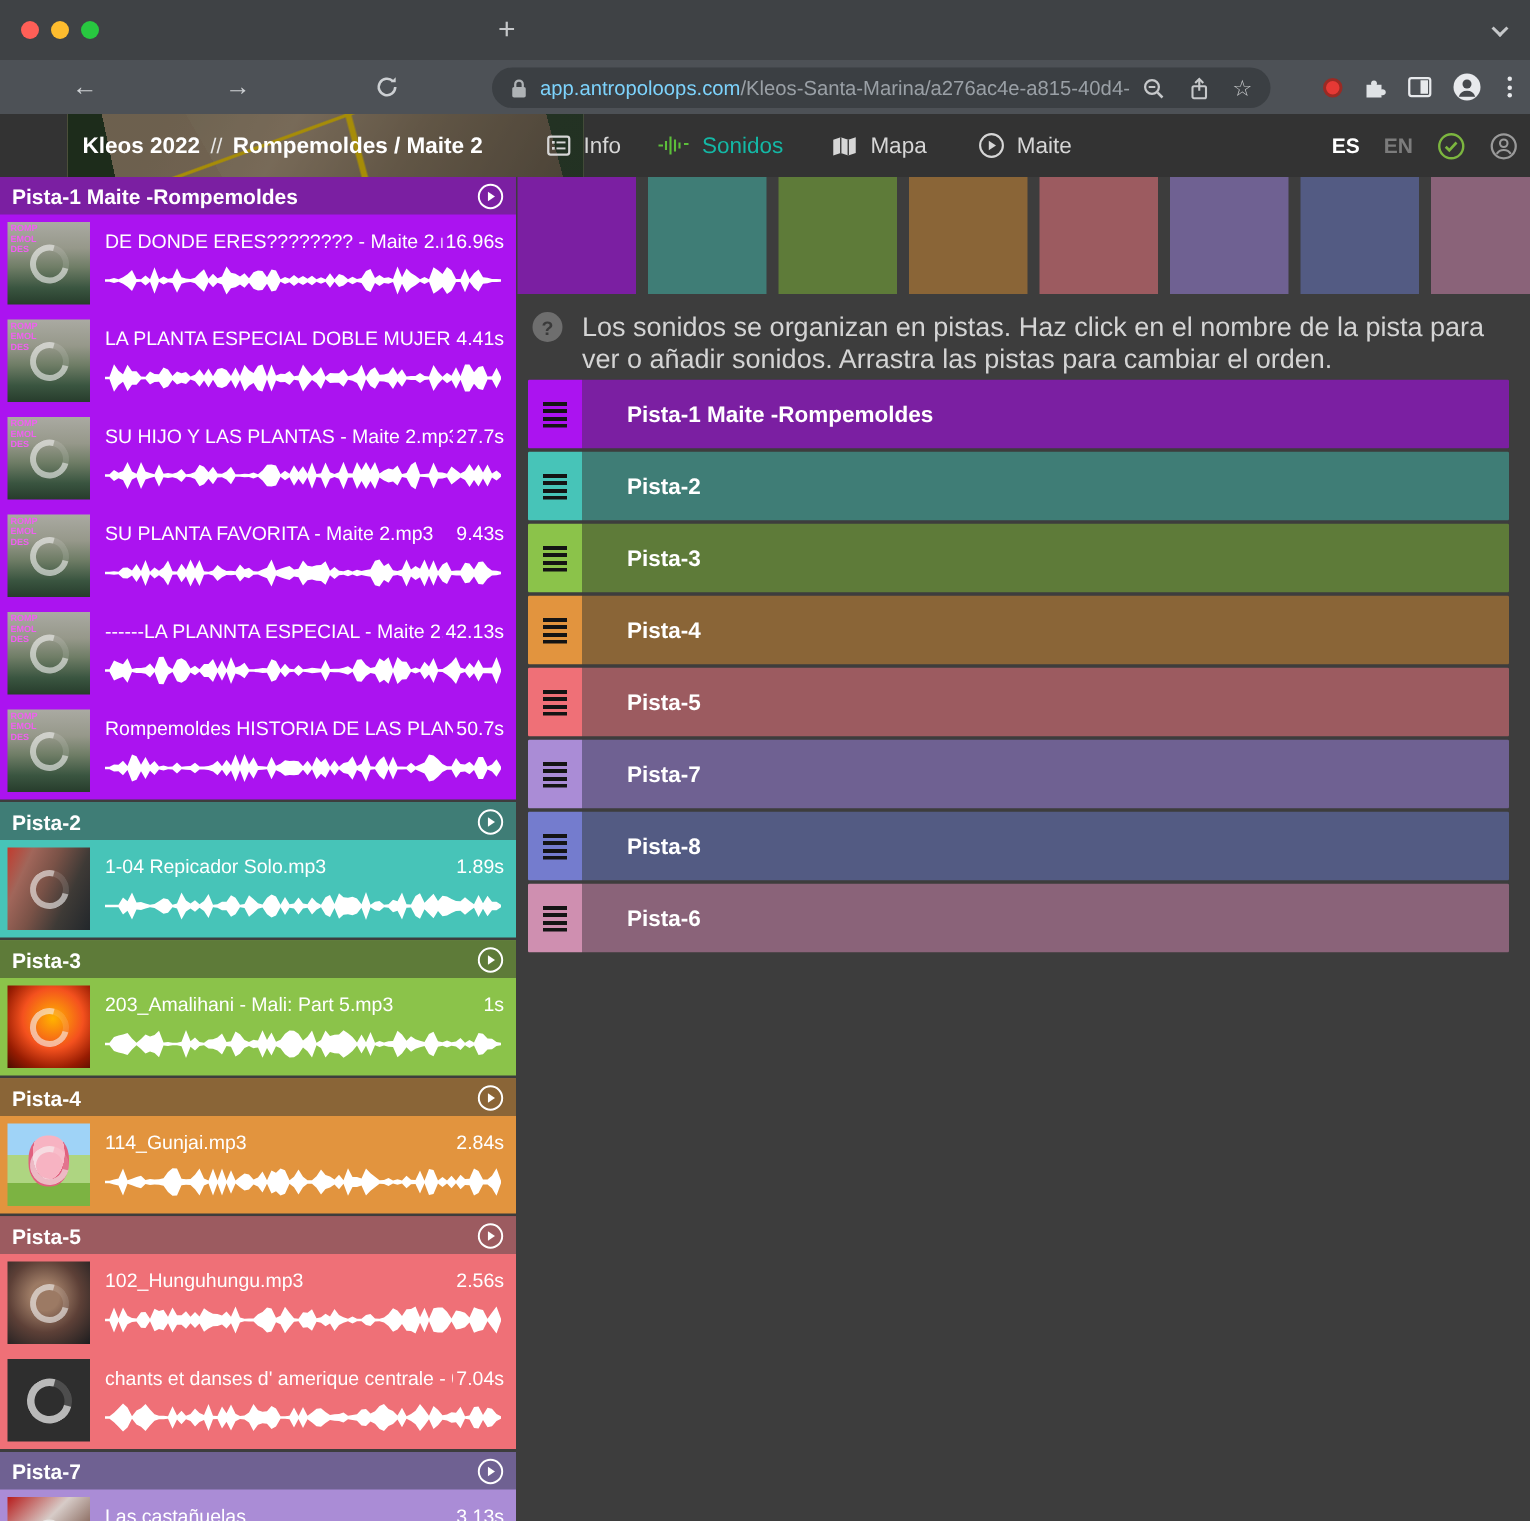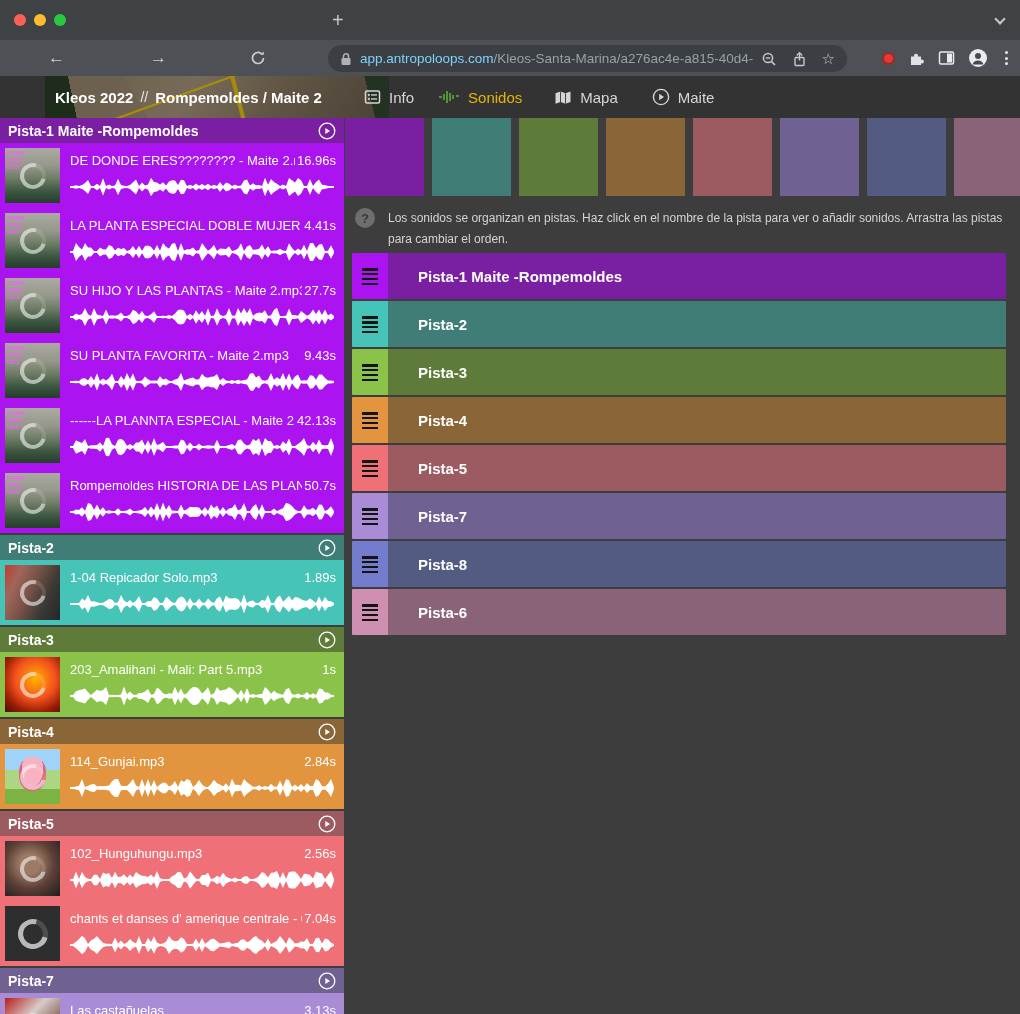--- a/index.html
+++ b/index.html
@@ -52,21 +52,21 @@
       linear-gradient(60deg, rgba(97,66,50,.6) 0 28%, transparent 28%);
     margin-left: 45px;
   }
   .breadcrumb { position:absolute; left:0; top:0; height:42px; display:flex; align-items:center;
                 padding:0 10px; gap:7px; background:rgba(22,22,22,.38); width:344px; }
   .crumb { font-size:15px; font-weight:700; color:#fff; white-space:nowrap; }
   .crumb-sep { font-size:14px; color:#e8e8e8; font-weight:400; }
   .appnav { position:absolute; left:344px; top:0; height:42px; display:flex; align-items:center; }
   .nav-item { display:flex; align-items:center; gap:8px; font-size:15px; color:#d6d6d6; margin-left:24px; }
   .nav-item.first { margin-left:20px; }
-  .nav-item.active { color:#eab308; }
+  .nav-item.active { color:#14b8a6; }
   .nav-item.mapa { margin-left:32px; } .nav-item.tocar { margin-left:34px; }
   .appbar-right { position:absolute; right:8px; top:0; height:42px; display:flex; align-items:center; gap:16px; }
   .lang-es { font-size:14px; font-weight:700; color:#ffffff; }
   .lang-en { font-size:14px; font-weight:700; color:#7c7c7c; }
 
   
   .sidebar { position:absolute; left:0; top:118px; width:344px; bottom:0; overflow:hidden; }
   .track-section { margin-bottom:2px; }
   .track-section > header { height:25px; display:flex; align-items:center; padding:0 8px; }
   .t-name { font-size:14px; font-weight:700; flex:1; white-space:nowrap; overflow:hidden; }
@@ -95,21 +95,21 @@
   .clip-duration { font-size:13px; color:#fff; white-space:nowrap; margin-left:2px; }
   .waveform { margin-top:9px; height:20px; width:100%; }
 
   
   .main { position:absolute; left:345px; top:76px; right:0; bottom:0; }
   .palette-row { position:absolute; left:0; top:42px; display:flex; gap:8px; }
   .swatch { width:79px; height:78px; flex:0 0 79px; }
   .help { position:absolute; left:10px; top:132px; display:flex; gap:13px; width:655px; }
   .help-icon { width:20px; height:20px; flex:0 0 20px; border-radius:50%; background:#6e6e6e; color:#3a3a3a;
                font-size:13px; font-weight:700; display:flex; align-items:center; justify-content:center; }
-  .help-text { font-size:12px; line-height:21px; color:#d4d4d4; }
+  .help-text { font-size:18px; line-height:21px; color:#d4d4d4; }
   .track-list { position:absolute; left:7px; top:177px; width:654px; display:flex; flex-direction:column; gap:2px; }
   .track-row { height:46px; display:flex; border-radius:1px; overflow:hidden; }
   .handle { width:36px; flex:0 0 36px; display:flex; align-items:center; justify-content:center; }
   .hamburger { width:16px; height:17px;
                background:repeating-linear-gradient(to bottom, #141414 0 2.6px, transparent 2.6px 4.9px); }
   .row-body { flex:1; display:flex; align-items:center; padding-left:30px; }
   .row-name { font-size:15px; font-weight:700; color:#fff; white-space:nowrap; }
 
   svg.icon { display:block; }
 </style>
@@ -230,20 +230,37 @@
       <span>Mapa</span>
     </span>
     <span class="nav-item tocar">
       <svg class="icon" width="18" height="18" viewBox="0 0 18 18">
           <circle cx="9" cy="9" r="7.6" fill="none" stroke="#d6d6d6" stroke-width="1.4"></circle>
           <path d="M7.2 5.8 12 9 7.2 12.2z" fill="#d6d6d6"></path>
         </svg>
       <span>Maite</span>
     </span>
   </div>
+  <div class="appbar-right">
+    <span class="lang-es">ES</span>
+    <span class="lang-en">EN</span>
+    <span>
+      <svg class="icon" width="19" height="19" viewBox="0 0 19 19">
+          <circle cx="9.5" cy="9.5" r="8" fill="none" stroke="#7cb63f" stroke-width="1.6"></circle>
+          <path d="M5.8 9.8l2.4 2.4 4.8-5.2" fill="none" stroke="#7cb63f" stroke-width="1.8"></path>
+        </svg>
+    </span>
+    <span>
+      <svg class="icon" width="19" height="19" viewBox="0 0 19 19">
+          <circle cx="9.5" cy="9.5" r="8" fill="none" stroke="#9a9a9a" stroke-width="1.5"></circle>
+          <circle cx="9.5" cy="7.5" r="2.5" fill="none" stroke="#9a9a9a" stroke-width="1.4"></circle>
+          <path d="M4.8 14.6a5.5 5.5 0 0 1 9.4 0" fill="none" stroke="#9a9a9a" stroke-width="1.4"></path>
+        </svg>
+    </span>
+  </div>
 </div>
 
 <div class="sidebar">
     <section class="track-section" style="background: rgb(171, 19, 240);">
     <header style="background: rgb(123, 31, 162);">
       <span class="t-name">Pista-1 Maite -Rompemoldes</span>
       <span class="play-circle">
         <svg class="icon" width="18" height="18" viewBox="0 0 18 18">
             <circle cx="9" cy="9" r="7.8" fill="none" stroke="#ffffff" stroke-width="1.3"></circle>
             <path d="M7.3 5.9 12 9 7.3 12.1z" fill="#ffffff"></path>

